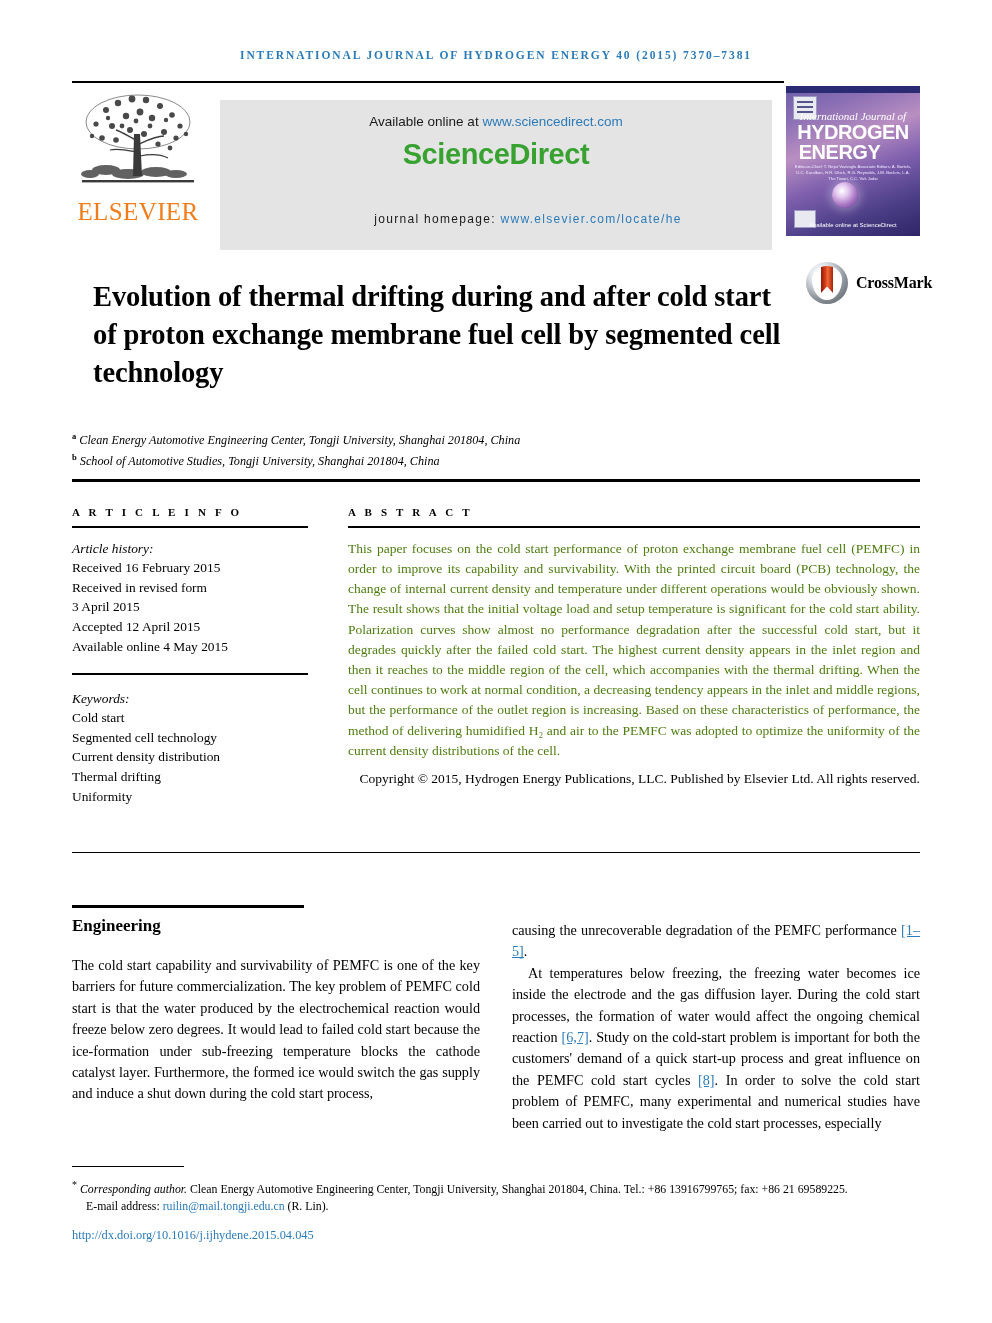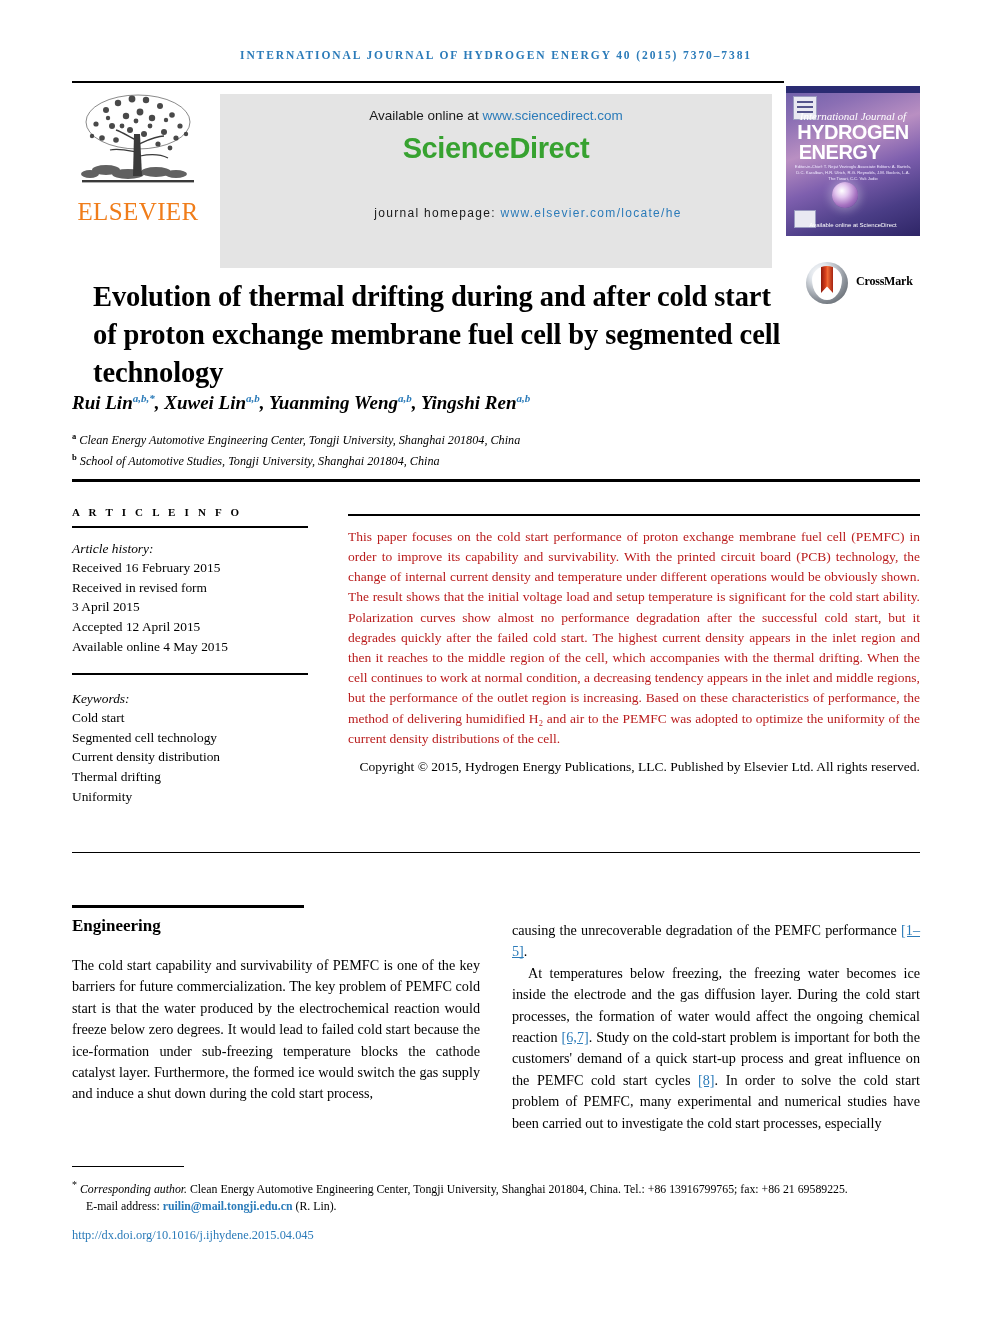--- a/index.html
+++ b/index.html
@@ -75,23 +75,23 @@
     text-align: center;
     font-family: "Liberation Serif", serif;
     font-size: 25px;
     letter-spacing: 0.4px;
     color: #f07d1a;
     font-weight: normal;
   }
   .sd-band {
     position: absolute;
     left: 148px;
-    top: 8px;
+    top: 14px;
     width: 552px;
-    height: 174px;
+    height: 150px;
     background: #e4e4e4;
   }
   .sd-available {
     position: absolute;
     top: 14px;
     left: 0;
     width: 552px;
     text-align: center;
     font-family: "Liberation Sans", sans-serif;
     font-size: 13.5px;
@@ -260,21 +260,21 @@
     left: 9px; top: 0;
     width: 12px; height: 27px;
     background: linear-gradient(90deg,#8e1b0c 0%, #d8401c 38%, #f06a35 55%, #a62412 100%);
     clip-path: polygon(0 0, 100% 0, 100% 100%, 50% 76%, 0 100%);
   }
   .cm-label {
     position: absolute;
     left: 50px;
     top: 12px;
     font-family: "Liberation Serif", serif;
-    font-size: 12px;
+    font-size: 16px;
     font-weight: bold;
     color: #000;
     letter-spacing: -0.2px;
   }
 
   
   .authors {
     position: absolute;
     left: 72px;
     top: 392px;
@@ -369,21 +369,21 @@
     width: 572px;
     height: 1.8px;
     background: #000;
   }
   .abs-body {
     margin-top: 11px;
     font-family: "Liberation Serif", serif;
     font-size: 13.5px;
     line-height: 20.2px;
     text-align: justify;
-    color: #b91c1c;
+    color: #4d7c0f;
   }
   .abs-copy {
     margin-top: 8px;
     font-family: "Liberation Serif", serif;
     font-size: 13.5px;
     line-height: 20.2px;
     text-align: right;
     color: #000;
   }
 
@@ -446,21 +446,21 @@
     position: absolute;
     left: 72px;
     top: 1176px;
     width: 848px;
     font-family: "Liberation Serif", serif;
     font-size: 11.8px;
     line-height: 17px;
     color: #000;
   }
   .footnote .italic { font-style: italic; }
-  .footnote a { color: #2b7bb9; text-decoration: none; font-weight: bold; }
+  .footnote a { color: #2b7bb9; text-decoration: none; }
   .foot-star { font-size: 10px; vertical-align: super; }
   .email-line { text-indent: 14px; }
   .doi-line {
     position: absolute;
     left: 72px;
     top: 1228px;
     font-family: "Liberation Serif", serif;
     font-size: 12.4px;
     color: #2b7bb9;
   }
@@ -561,23 +561,20 @@
 
   <div class="crossmark">
     <div class="cm-badge">
       <div class="cm-inner">
         <div class="cm-ribbon"></div>
       </div>
     </div>
     <div class="cm-label">CrossMark</div>
   </div>
 
-  <div class="authors">
-    <span>Rui Lin</span><sup>a,b,*</sup>, <span>Xuwei Lin</span><sup>a,b</sup>, <span>Yuanming Weng</span><sup>a,b</sup>, <span>Yingshi Ren</span><sup>a,b</sup>
-  </div>
 
   <div class="affils">
     <div><sup>a</sup> <span>Clean Energy Automotive Engineering Center, Tongji University, Shanghai 201804, China</span></div>
     <div><sup>b</sup> <span>School of Automotive Studies, Tongji University, Shanghai 201804, China</span></div>
   </div>
 
   <div class="rule-info"></div>
 
   <div class="info-col">
     <div class="sec-head">A R T I C L E   I N F O</div>
@@ -595,20 +592,21 @@
       <div class="italic">Keywords:</div>
       <div>Cold start</div>
       <div>Segmented cell technology</div>
       <div>Current density distribution</div>
       <div>Thermal drifting</div>
       <div>Uniformity</div>
     </div>
   </div>
 
   <div class="abs-col">
+    <div class="sec-head">A B S T R A C T</div>
     <div class="abs-rule"></div>
     <div class="abs-body">This paper focuses on the cold start performance of proton exchange membrane fuel cell (PEMFC) in order to improve its capability and survivability. With the printed circuit board (PCB) technology, the change of internal current density and temperature under different operations would be obviously shown. The result shows that the initial voltage load and setup temperature is significant for the cold start ability. Polarization curves show almost no performance degradation after the successful cold start, but it degrades quickly after the failed cold start. The highest current density appears in the inlet region and then it reaches to the middle region of the cell, which accompanies with the thermal drifting. When the cell continues to work at normal condition, a decreasing tendency appears in the inlet and middle regions, but the performance of the outlet region is increasing. Based on these characteristics of performance, the method of delivering humidified H₂ and air to the PEMFC was adopted to optimize the uniformity of the current density distributions of the cell.</div>
     <div class="abs-copy">Copyright © 2015, Hydrogen Energy Publications, LLC. Published by Elsevier Ltd. All rights reserved.</div>
   </div>
 
   <div class="rule-body"></div>
 
   <div class="col-left">
     <div class="h-rule"></div>
     <h2 class="h1sec">Engineering</h2>

